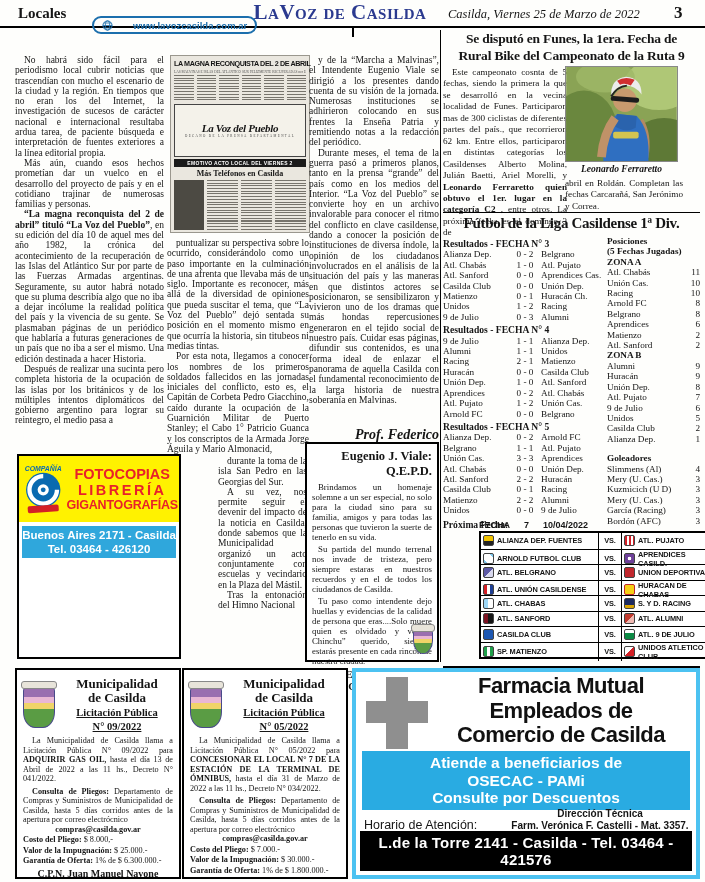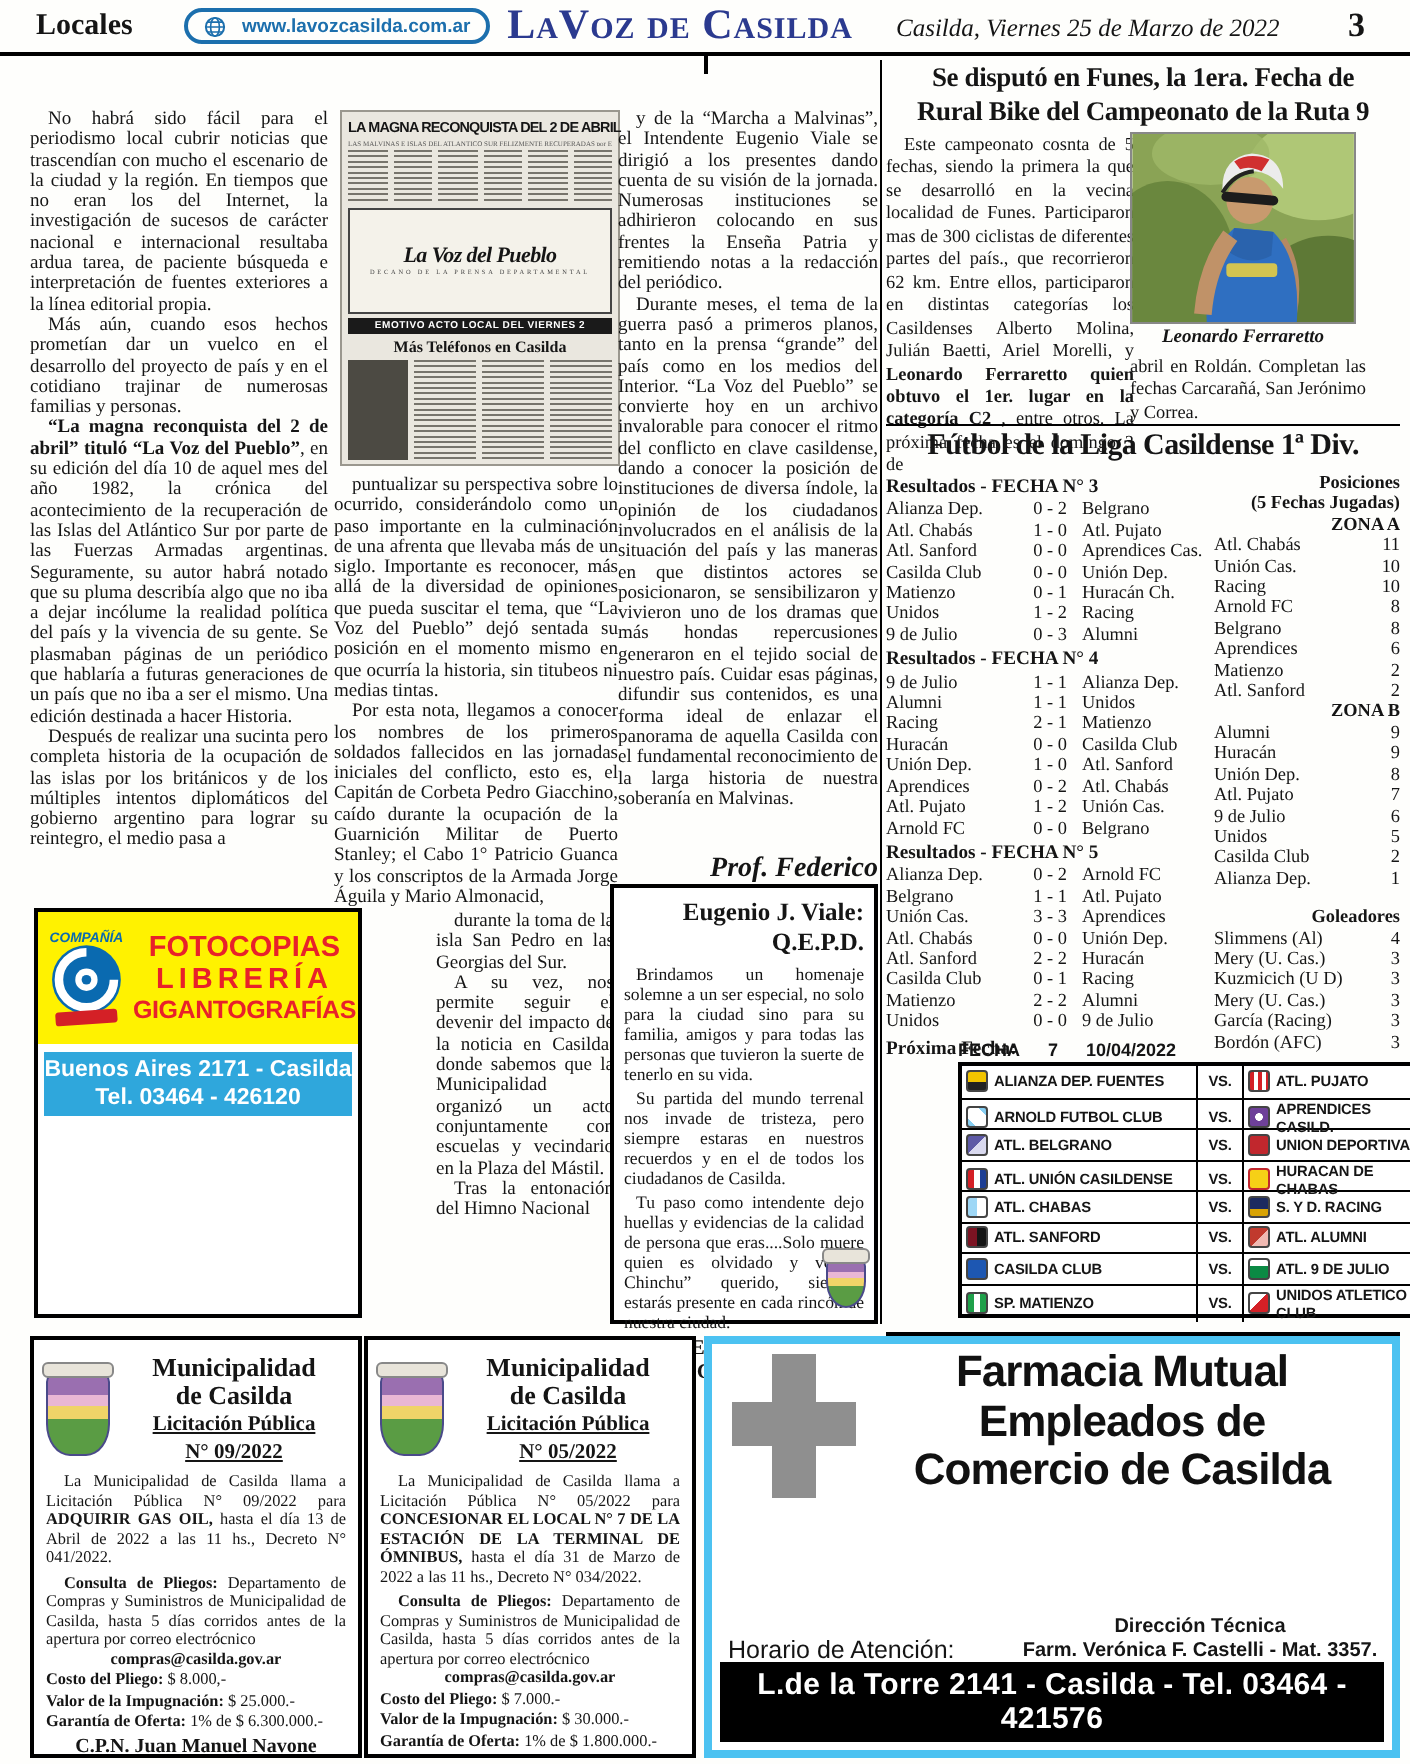--- a/index.html
+++ b/index.html
@@ -6,22 +6,22 @@
   html,body { background:#e8e8e8; }
   #page { position:relative; width:705px; height:882px; background:#fefefc;
           font-family:"Liberation Serif","DejaVu Serif",serif; color:#151515; overflow:hidden; margin:0 auto; }
   .abs { position:absolute; }
   .just { text-align:justify; }
   p { text-indent:9px; }
 
   
   .hdr { left:0; top:0; width:705px; height:28px; border-bottom:2.5px solid #000; }
   .hdr-locales { left:18px; top:5px; font-weight:bold; font-size:15px; }
-  .hdr-pill { left:92px; top:4px; height:18px; border:2px solid #1c6fad; border-radius:10px;
-              display:flex; align-items:center; gap:8px; padding:0 8px; cursor:pointer; }
+  .hdr-pill { left:92px; top:16px; height:18px; border:2px solid #1c6fad; border-radius:10px;
+              display:flex; align-items:center; gap:20px; padding:0 8px; cursor:pointer; }
   .hdr-pill span { font-family:"Liberation Sans",sans-serif; font-weight:bold; font-size:9.5px; color:#1c6fad; }
   .hdr-mast { left:250px; top:0px; width:180px; text-align:center; font-weight:bold; font-size:21px;
               color:#2b3a8f; font-variant:small-caps; letter-spacing:0.5px; }
   .hdr-date { left:448px; top:7px; font-style:italic; font-size:12.5px; }
   .hdr-page { left:674px; top:3px; font-weight:bold; font-size:17px; }
   .hdr-tick { left:352px; top:28px; width:2px; height:9px; background:#000; }
   .vdiv { left:440px; top:30px; width:1px; height:632px; background:#000; }
 
   
   #left { left:15px; top:30px; width:424px; height:636px; }
@@ -89,21 +89,21 @@
   .rb-cont { left:122px; top:148px; width:118px; font-size:9.2px; line-height:11.4px; }
   .rb-rule { left:0; top:182px; width:257px; border-top:1.5px solid #000; }
   .fb-title { left:0; top:185px; width:257px; text-align:center; font-weight:bold; font-size:15px;
               letter-spacing:-0.3px; white-space:nowrap; }
   .results { left:0; top:206px; width:159px; font-size:9.2px; line-height:10.4px; }
   .res-head { font-weight:bold; font-size:9.6px; margin-top:3px; }
   .res-row { display:grid; grid-template-columns:66px 32px auto; }
   .rs { text-align:center; }
   .prox { font-weight:bold; font-size:9.6px; margin-top:4px; }
   .positions { left:164px; top:206px; width:93px; font-size:9.2px; line-height:10.4px; }
-  .pos-head { font-weight:bold;text-align:right; }
+  .pos-head { font-weight:bold; }
   .pos-row { display:flex; justify-content:space-between; }
   .pos-gap { height:9px; }
 
   
   .fixture { left:0; top:490px; width:238px; font-family:"Liberation Sans",sans-serif;margin-left:36px; }
   .fx-head { font-weight:bold; font-size:9px; margin-bottom:1px; display:flex; gap:14px; }
   .fx-table { border:2px solid #000; background:#fff; }
   .fx-row { display:grid; grid-template-columns:16px 101px 24px 16px auto; align-items:center;
             height:15.5px; font-weight:bold; font-size:7.4px; letter-spacing:-0.1px; }
   .fx-row + .fx-row { border-top:1px solid #000; }
@@ -658,20 +658,25 @@
   <div class="abs farmacia">
     <div class="fm-cross">
         <div class="v"></div>
         <div class="h"></div>
       </div>
     <div class="fm-title">
       <div>Farmacia Mutual</div>
       <div>Empleados de</div>
       <div>Comercio de Casilda</div>
     </div>
+    <div class="fm-banner">
+      <div>Atiende a beneficiarios de</div>
+      <div>OSECAC - PAMi</div>
+      <div>Consulte por Descuentos</div>
+    </div>
     <div class="fm-dir">
       <div>Dirección Técnica</div>
       <div>Farm. Verónica F. Castelli - Mat. 3357.</div>
     </div>
     <div class="fm-hlabel">Horario de Atención:</div>
     <div class="fm-h1">Lunes a Viernes de 8:00 a 13:00 - 15:00 a 20:00 hs.</div>
     <div class="fm-h2">Sábados de 9:00 a 13:00 hs.</div>
     <div class="fm-bar">L.de la Torre 2141 - Casilda - Tel. 03464 - 421576</div>
   </div>
 

